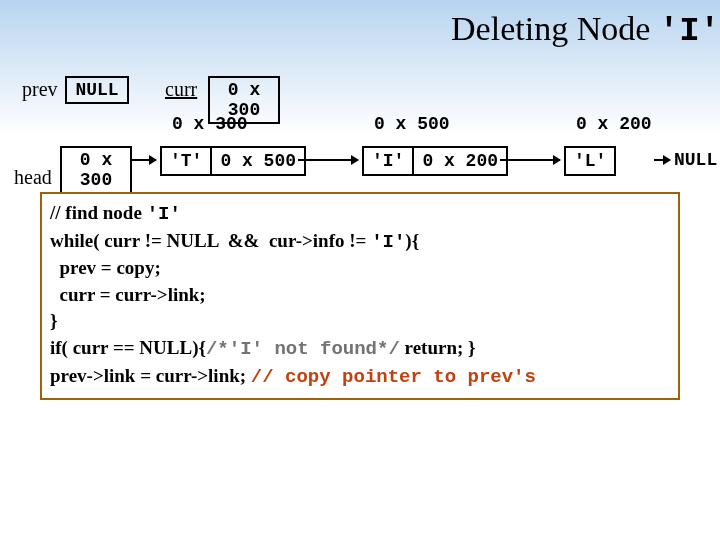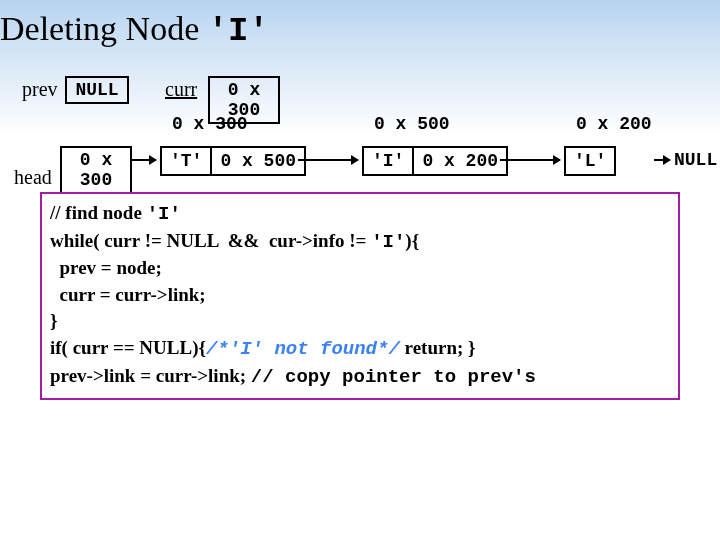--- a/index.html
+++ b/index.html
@@ -5,21 +5,21 @@
   * { box-sizing: border-box; margin: 0; padding: 0; }
   body {
     width: 720px;
     height: 540px;
     background: linear-gradient(to bottom, #b8d4f0 0%, #ffffff 25%, #ffffff 100%);
     font-family: "Times New Roman", serif;
     position: relative;
     overflow: hidden;
   }
   .title {
-    text-align: left;
+    text-align: right;
     font-size: 34px;
     padding-top: 10px;
     font-weight: normal;
   }
   .title .mono { font-family: "Courier New", monospace; font-weight: bold; }
   .row1 {
     position: absolute;
     top: 76px;
     left: 0;
     width: 100%;
@@ -106,31 +106,31 @@
   }
   .arrow-head { left: 132px; top: 13px; width: 24px; }
   .arrow-ti { left: 298px; top: 13px; width: 60px; }
   .arrow-il { left: 500px; top: 13px; width: 60px; }
   .arrow-lnull { left: 654px; top: 13px; width: 16px; }
   .codebox {
     position: absolute;
     left: 40px;
     top: 192px;
     width: 640px;
-    border: 2px solid #a21caf;
+    border: 2px solid #a16207;
     background: #fff;
     padding: 6px 8px 8px 8px;
     font-size: 19px;
     line-height: 1.4;
   }
   .codebox .line { white-space: pre; }
   .codebox .mono { font-family: "Courier New", monospace; font-weight: bold; }
   .codebox .bold { font-weight: bold; }
-  .codebox .green { color: #000000; }
-  .codebox .red { color: #3b82f6; font-style: italic; }
+  .codebox .green { color: #c2410c; }
+  .codebox .red { color: #737373; }
   .hl {
     position: absolute;
     left: 44px;
     top: 248px;
     width: 510px;
     height: 26px;
     background: #ffff66;
     border: 2px solid #000;
     z-index: -0;
   }
@@ -179,18 +179,18 @@
   </div>
   <span class="arrow arrow-lnull"></span>
   <span class="null-box">NULL</span>
 </div>
 
 <div class="hl"></div>
 
 <div class="codebox">
   <div class="line behind"><span class="bold">// find node </span><span class="mono">'I'</span></div>
   <div class="line behind"><span class="bold">while( curr != NULL  &amp;&amp;  cur-&gt;info != </span><span class="mono">'I'</span><span class="bold">){</span></div>
-  <div class="line behind bold">  prev = node;</div>
+  <div class="line behind bold">  prev = copy;</div>
   <div class="line behind bold">  curr = curr-&gt;link;</div>
   <div class="line behind bold">}</div>
   <div class="line behind"><span class="bold">if( curr == NULL){</span><span class="mono red">/*'I' not found*/</span><span class="bold"> return; }</span></div>
   <div class="line behind"><span class="bold">prev-&gt;link = curr-&gt;link; </span><span class="mono green">// copy pointer to prev's</span></div>
 </div>
 
 </body></html>

